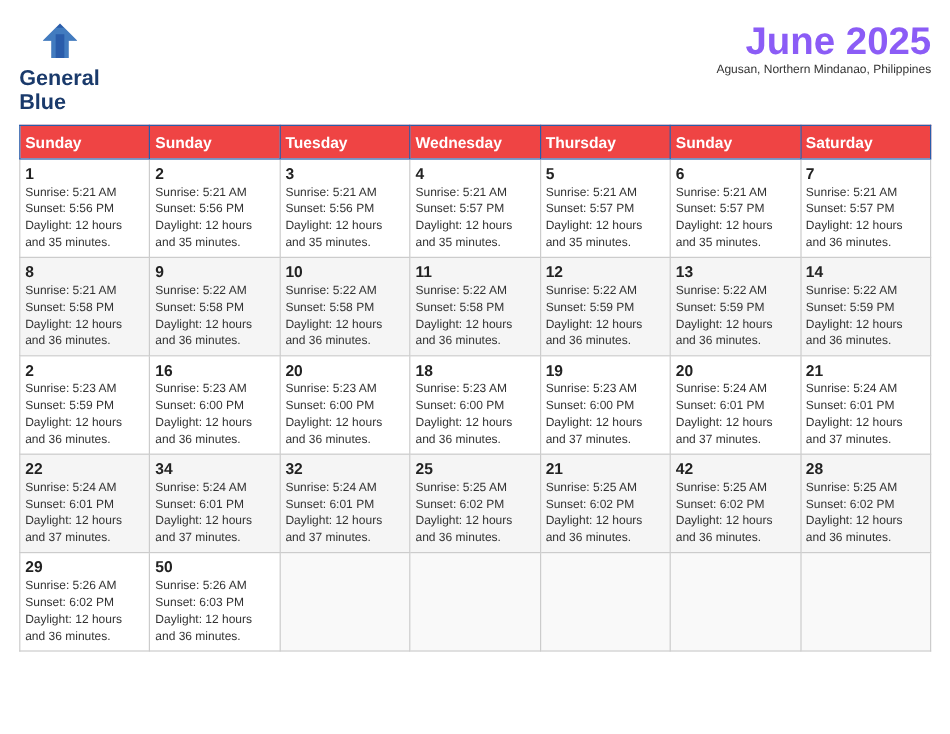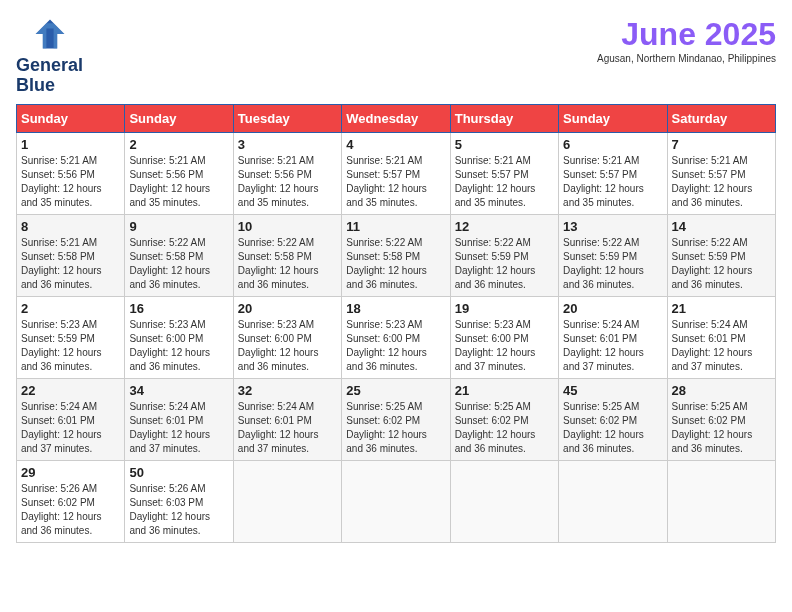--- a/index.html
+++ b/index.html
@@ -328,21 +328,21 @@
         </td>
         <td>
           <span class="day-num">21</span>
           <div class="day-info">
             Sunrise: 5:25 AM<br>
             Sunset: 6:02 PM<br>
             Daylight: 12 hours and 36 minutes.
           </div>
         </td>
         <td>
-          <span class="day-num">45</span>
+          <span class="day-num">42</span>
           <div class="day-info">
             Sunrise: 5:25 AM<br>
             Sunset: 6:02 PM<br>
             Daylight: 12 hours and 36 minutes.
           </div>
         </td>
         <td>
           <span class="day-num">28</span>
           <div class="day-info">
             Sunrise: 5:25 AM<br>

